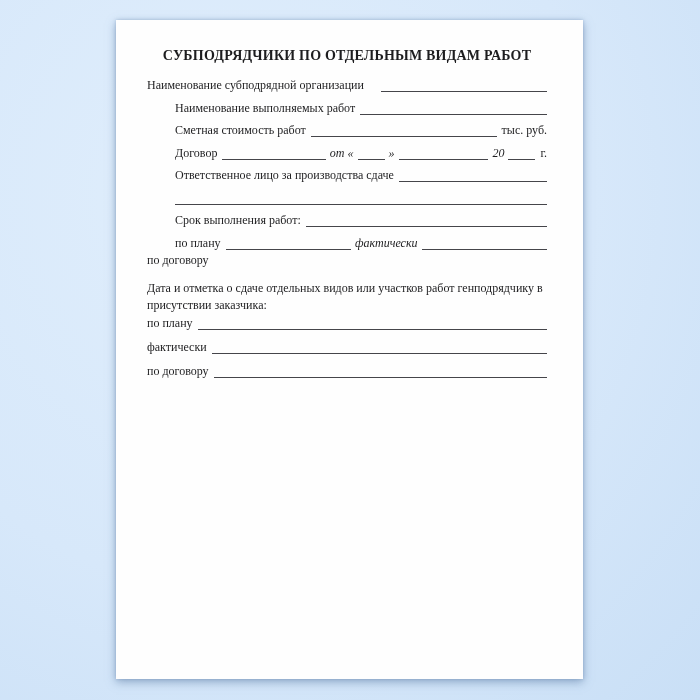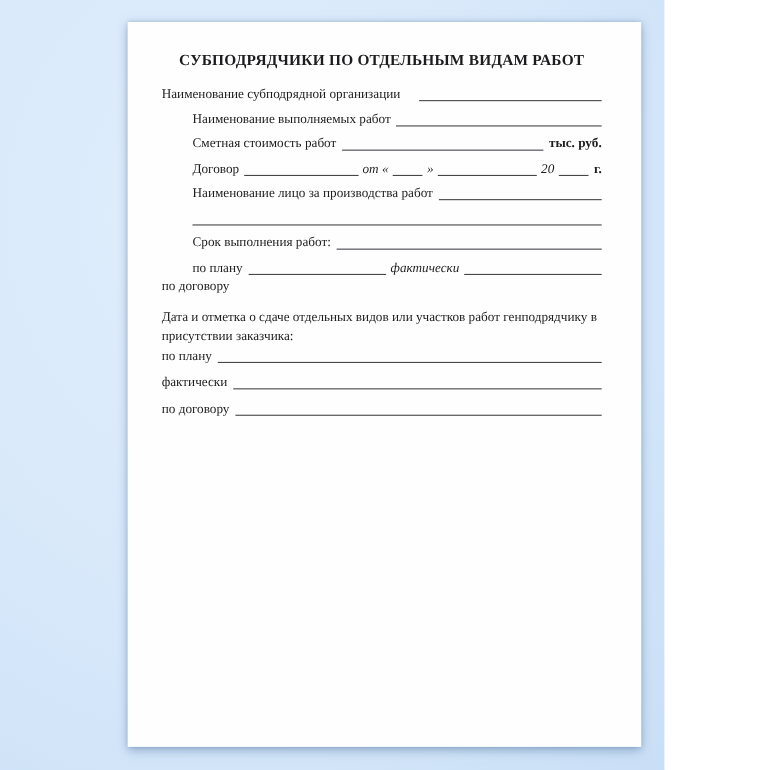--- a/index.html
+++ b/index.html
@@ -1,21 +1,21 @@
 <!DOCTYPE html>
 <html style="--bg: #d7e8fa; --bg-light: #e0eefc; --bg-dark: #c9dff6; --paper: #fefefe; --ink: #1d1d1f; --line: #45454a;"><head>
 <meta charset="utf-8">
 <style>
   html, body { margin: 0; padding: 0; }
   body {
     width: 700px; height: 700px; overflow: hidden;
     font-family: "Liberation Serif", "DejaVu Serif", serif;
   }
   .bg {
-    position: relative; width: 604px; height: 700px;
+    position: relative; width: 700px; height: 700px;
     background: radial-gradient(ellipse at 32% 28%,
       var(--bg-light, #e0eefc) 0%, var(--bg, #d7e8fa) 55%, var(--bg-dark, #c9dff6) 100%);
   }
   .paper {
     position: absolute; left: 116px; top: 20px; width: 467px; height: 659px;
     background: var(--paper, #fefefe);
     box-shadow: 0 3px 9px rgba(96,128,168,.6), 0 0 3px rgba(110,140,180,.45);
     box-sizing: border-box; padding: 28px 36px 0 31px;
   }
   .title {
@@ -26,21 +26,21 @@
   .row {
     display: flex; align-items: flex-end;
     height: 14px; font-size: 12px; line-height: 14px; color: var(--ink, #1d1d1f);
   }
   .textline {
     height: 14px; font-size: 12px; line-height: 14px;
     white-space: nowrap; color: var(--ink, #1d1d1f);
   }
   .lbl   { white-space: nowrap; padding-right: 5px; }
   .mid   { white-space: nowrap; padding: 0 4px; font-style: italic; }
-  .sufx  { white-space: nowrap; padding-left: 5px; font-weight: bold; }
+  .sufx  { white-space: nowrap; padding-left: 5px; }
   .blank    { flex: 1 1 auto; border-bottom: 1px solid var(--line, #45454a); }
   .blank-w  { flex: 1.15 1 auto; border-bottom: 1px solid var(--line, #45454a); }
   .blank-sm { flex: 0 0 27px; border-bottom: 1px solid var(--line, #45454a); }
   .mt-first { margin-top: 14px; gap: 12px; }
   .mt-std   { margin-top: 8.5px; margin-left: 28px; }
   .mt-3 { margin-top: 3px; }
   .mt-2 { margin-top: 14px; }
   .mt-4 { margin-top: 4px; }
   .mt-10 { margin-top: 10px; }
 </style>
@@ -74,21 +74,21 @@
       <span class="mid">от «</span>
       <span class="blank-sm"></span>
       <span class="mid">»</span>
       <span class="blank"></span>
       <span class="mid">20</span>
       <span class="blank-sm"></span>
       <span class="sufx">г.</span>
     </div>
 
     <div class="row mt-std">
-      <span class="lbl">Наименование лицо за производства работ</span>
+      <span class="lbl">Ответственное лицо за производства сдаче</span>
       <span class="blank"></span>
     </div>
 
     <div class="row mt-std">
       <span class="blank"></span>
     </div>
 
     <div class="row mt-std">
       <span class="lbl">Срок выполнения работ:</span>
       <span class="blank"></span>

